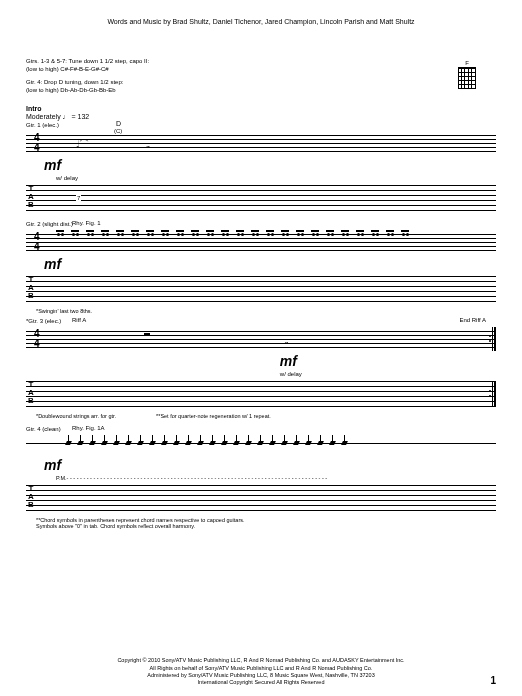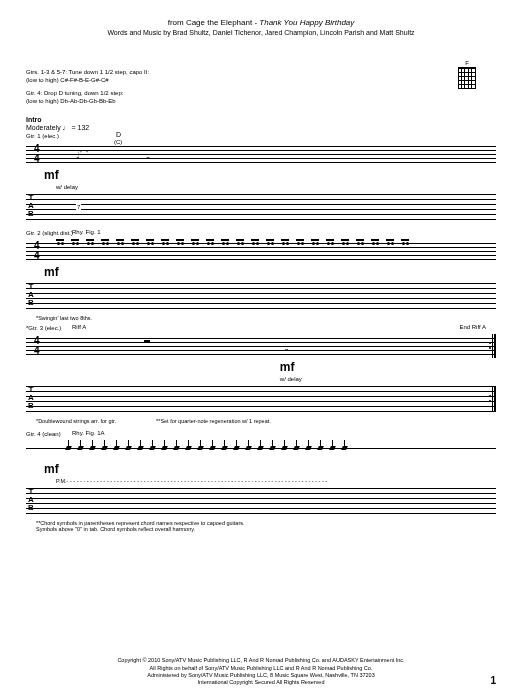--- a/index.html
+++ b/index.html
@@ -25,21 +25,21 @@
   .fret-grid div:nth-child(5n+1){ border-left:0.5px solid #000;}
   .tuning-notes { font-size: 6px; line-height: 1.4; margin-top: 32px; margin-bottom: 10px;}
   .section-label { font-size: 7px; font-weight: bold; margin-top: 6px; margin-bottom: 1px;}
   .tempo { font-size: 7px; margin-bottom: 2px;}
   .gtr-label { font-size: 6px; margin-bottom:1px;}
   .staff { position: relative; height: 28px; width: 100%; margin-bottom: 2px; }
   .staff-lines { position:absolute; top:6px; left:0; right:0; height:16px; }
   .staff-lines div { border-top: 0.6px solid #000; height: 4px; }
   .staff-lines div:last-child { height:0; }
   .timesig { position:absolute; left:8px; top:4px; font-size:10px; font-weight:bold; line-height:10px;}
-  .dynamic { font-size: 12px; font-weight:bold; margin-left: 18px; margin-top:-2px; margin-bottom:2px;}
+  .dynamic { font-style: italic; font-size: 14px; font-weight:bold; margin-left: 18px; margin-top:-2px; margin-bottom:2px;}
   .perf-note { font-size:6px; margin-left: 30px; margin-bottom:2px;}
   .tab { position: relative; height: 30px; width:100%; margin-bottom: 8px;}
   .tab-lines { position:absolute; top:2px; left:0; right:0; height:25px;}
   .tab-lines div { border-top: 0.6px solid #000; height:5px;}
   .tab-lines div:last-child{ height:0;}
   .tab-label { position:absolute; left:2px; top:2px; font-size:8px; font-weight:bold; line-height:8px; text-align:center;}
   .notes-overlay { position:absolute; left:30px; right:4px; top:0; bottom:0; display:flex; align-items:center;}
   .dense-notes { display:flex; gap:7px; flex:1; align-items:flex-start; padding-top:2px;}
   .note-pair { display:flex; flex-direction:column; align-items:center;}
   .note-pair .beam-bar{ width:8px; height:2px; background:#000; margin-bottom:1px;}
@@ -59,24 +59,20 @@
   .repeat-sign::before, .repeat-sign::after { content:''; position:absolute; left:-4px; width:2px; height:2px; background:#000; border-radius:50%;}
   .repeat-sign::before{ top:35%;} .repeat-sign::after{ top:55%;}
   .whole-rest { position:absolute; left:50%; top:8px; width:6px; height:3px; background:#000;}
   .rhy-label { font-size:6px; position:absolute; left:46px; top:-8px;}
   .end-label { font-size:6px; position:absolute; right:10px; top:-8px;}
 </style>
 </head>
 <body>
 
 <div class="header">
-  <div class="from-line">
-    <span>from Cage the Elephant -</span>
-    <span class="album">Thank You Happy Birthday</span>
-  </div>
   <div class="credits">Words and Music by Brad Shultz, Daniel Tichenor, Jared Champion, Lincoln Parish and Matt Shultz</div>
 </div>
 
 <div class="chord-diagram">
   <div class="name">F</div>
   <div class="fret-grid">
     <div></div>
       <div></div>
       <div></div>
       <div></div>

